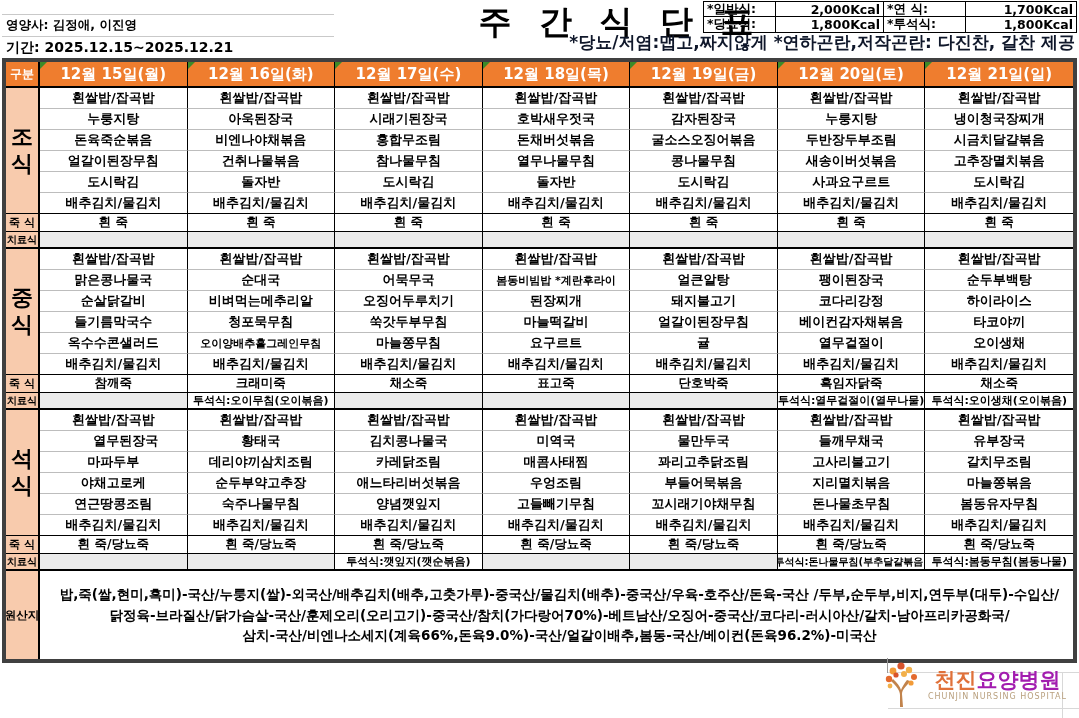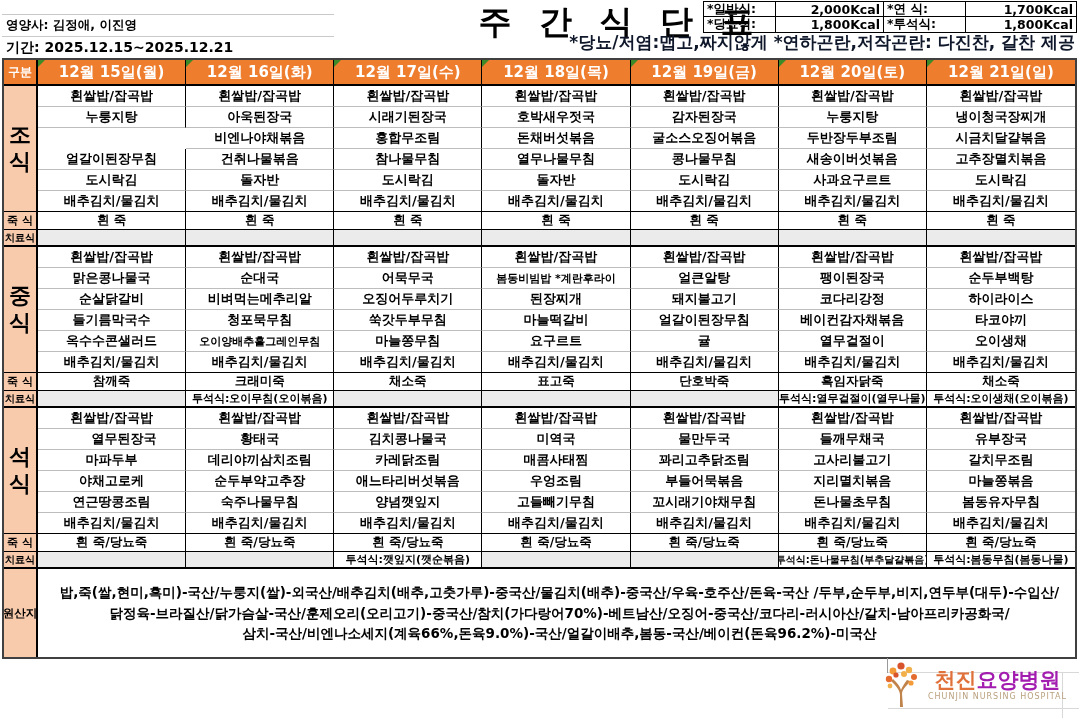--- a/index.html
+++ b/index.html
@@ -30,21 +30,21 @@
   .kcalbox div:nth-child(n+5){border-bottom:none;}
   .kcal-l{justify-content:flex-start;}
   .kcal-v{justify-content:flex-end;}
   .bluenote{
     position:absolute;right:4px;top:31px;font-size:17px;font-weight:bold;
     color:#0f172a;white-space:nowrap;
   }
   
   .mt{
     position:absolute;left:2px;top:58px;width:1075px;box-sizing:border-box;
-    display:grid;border:2px solid #404040;
+    display:grid;border:4px solid #404040;
     grid-template-columns:34px repeat(7,1fr);
     grid-template-rows:26px repeat(6,21px) 18px 17px repeat(6,21px) 18px 17px repeat(6,21px) 18px 17px 88px;
   }
   .mt > div{
     display:flex;align-items:center;justify-content:center;
     font-weight:bold;white-space:nowrap;overflow:hidden;box-sizing:border-box;
   }
   .dayhead{
     background:#ef7d2e;color:#fff;font-size:15px;border-right:1px solid #000;
     border-bottom:2px solid #000;position:relative;
@@ -130,20 +130,21 @@
     <div class="c itm" style="grid-area: 2 / 6;">흰쌀밥/잡곡밥</div>
     <div class="c itm" style="grid-area: 2 / 7;">흰쌀밥/잡곡밥</div>
     <div class="c itm lastcol" style="grid-area: 2 / 8;">흰쌀밥/잡곡밥</div>
     <div class="c itm" style="grid-area: 3 / 2;">누룽지탕</div>
     <div class="c itm" style="grid-area: 3 / 3;">아욱된장국</div>
     <div class="c itm" style="grid-area: 3 / 4;">시래기된장국</div>
     <div class="c itm" style="grid-area: 3 / 5;">호박새우젓국</div>
     <div class="c itm" style="grid-area: 3 / 6;">감자된장국</div>
     <div class="c itm" style="grid-area: 3 / 7;">누룽지탕</div>
     <div class="c itm lastcol" style="grid-area: 3 / 8;">냉이청국장찌개</div>
+    <div class="c itm" style="grid-area: 4 / 2;">돈육죽순볶음</div>
     <div class="c itm" style="grid-area: 4 / 3;">비엔나야채볶음</div>
     <div class="c itm" style="grid-area: 4 / 4;">홍합무조림</div>
     <div class="c itm" style="grid-area: 4 / 5;">돈채버섯볶음</div>
     <div class="c itm" style="grid-area: 4 / 6;">굴소스오징어볶음</div>
     <div class="c itm" style="grid-area: 4 / 7;">두반장두부조림</div>
     <div class="c itm lastcol" style="grid-area: 4 / 8;">시금치달걀볶음</div>
     <div class="c itm" style="grid-area: 5 / 2;">얼갈이된장무침</div>
     <div class="c itm" style="grid-area: 5 / 3;">건취나물볶음</div>
     <div class="c itm" style="grid-area: 5 / 4;">참나물무침</div>
     <div class="c itm" style="grid-area: 5 / 5;">열무나물무침</div>

